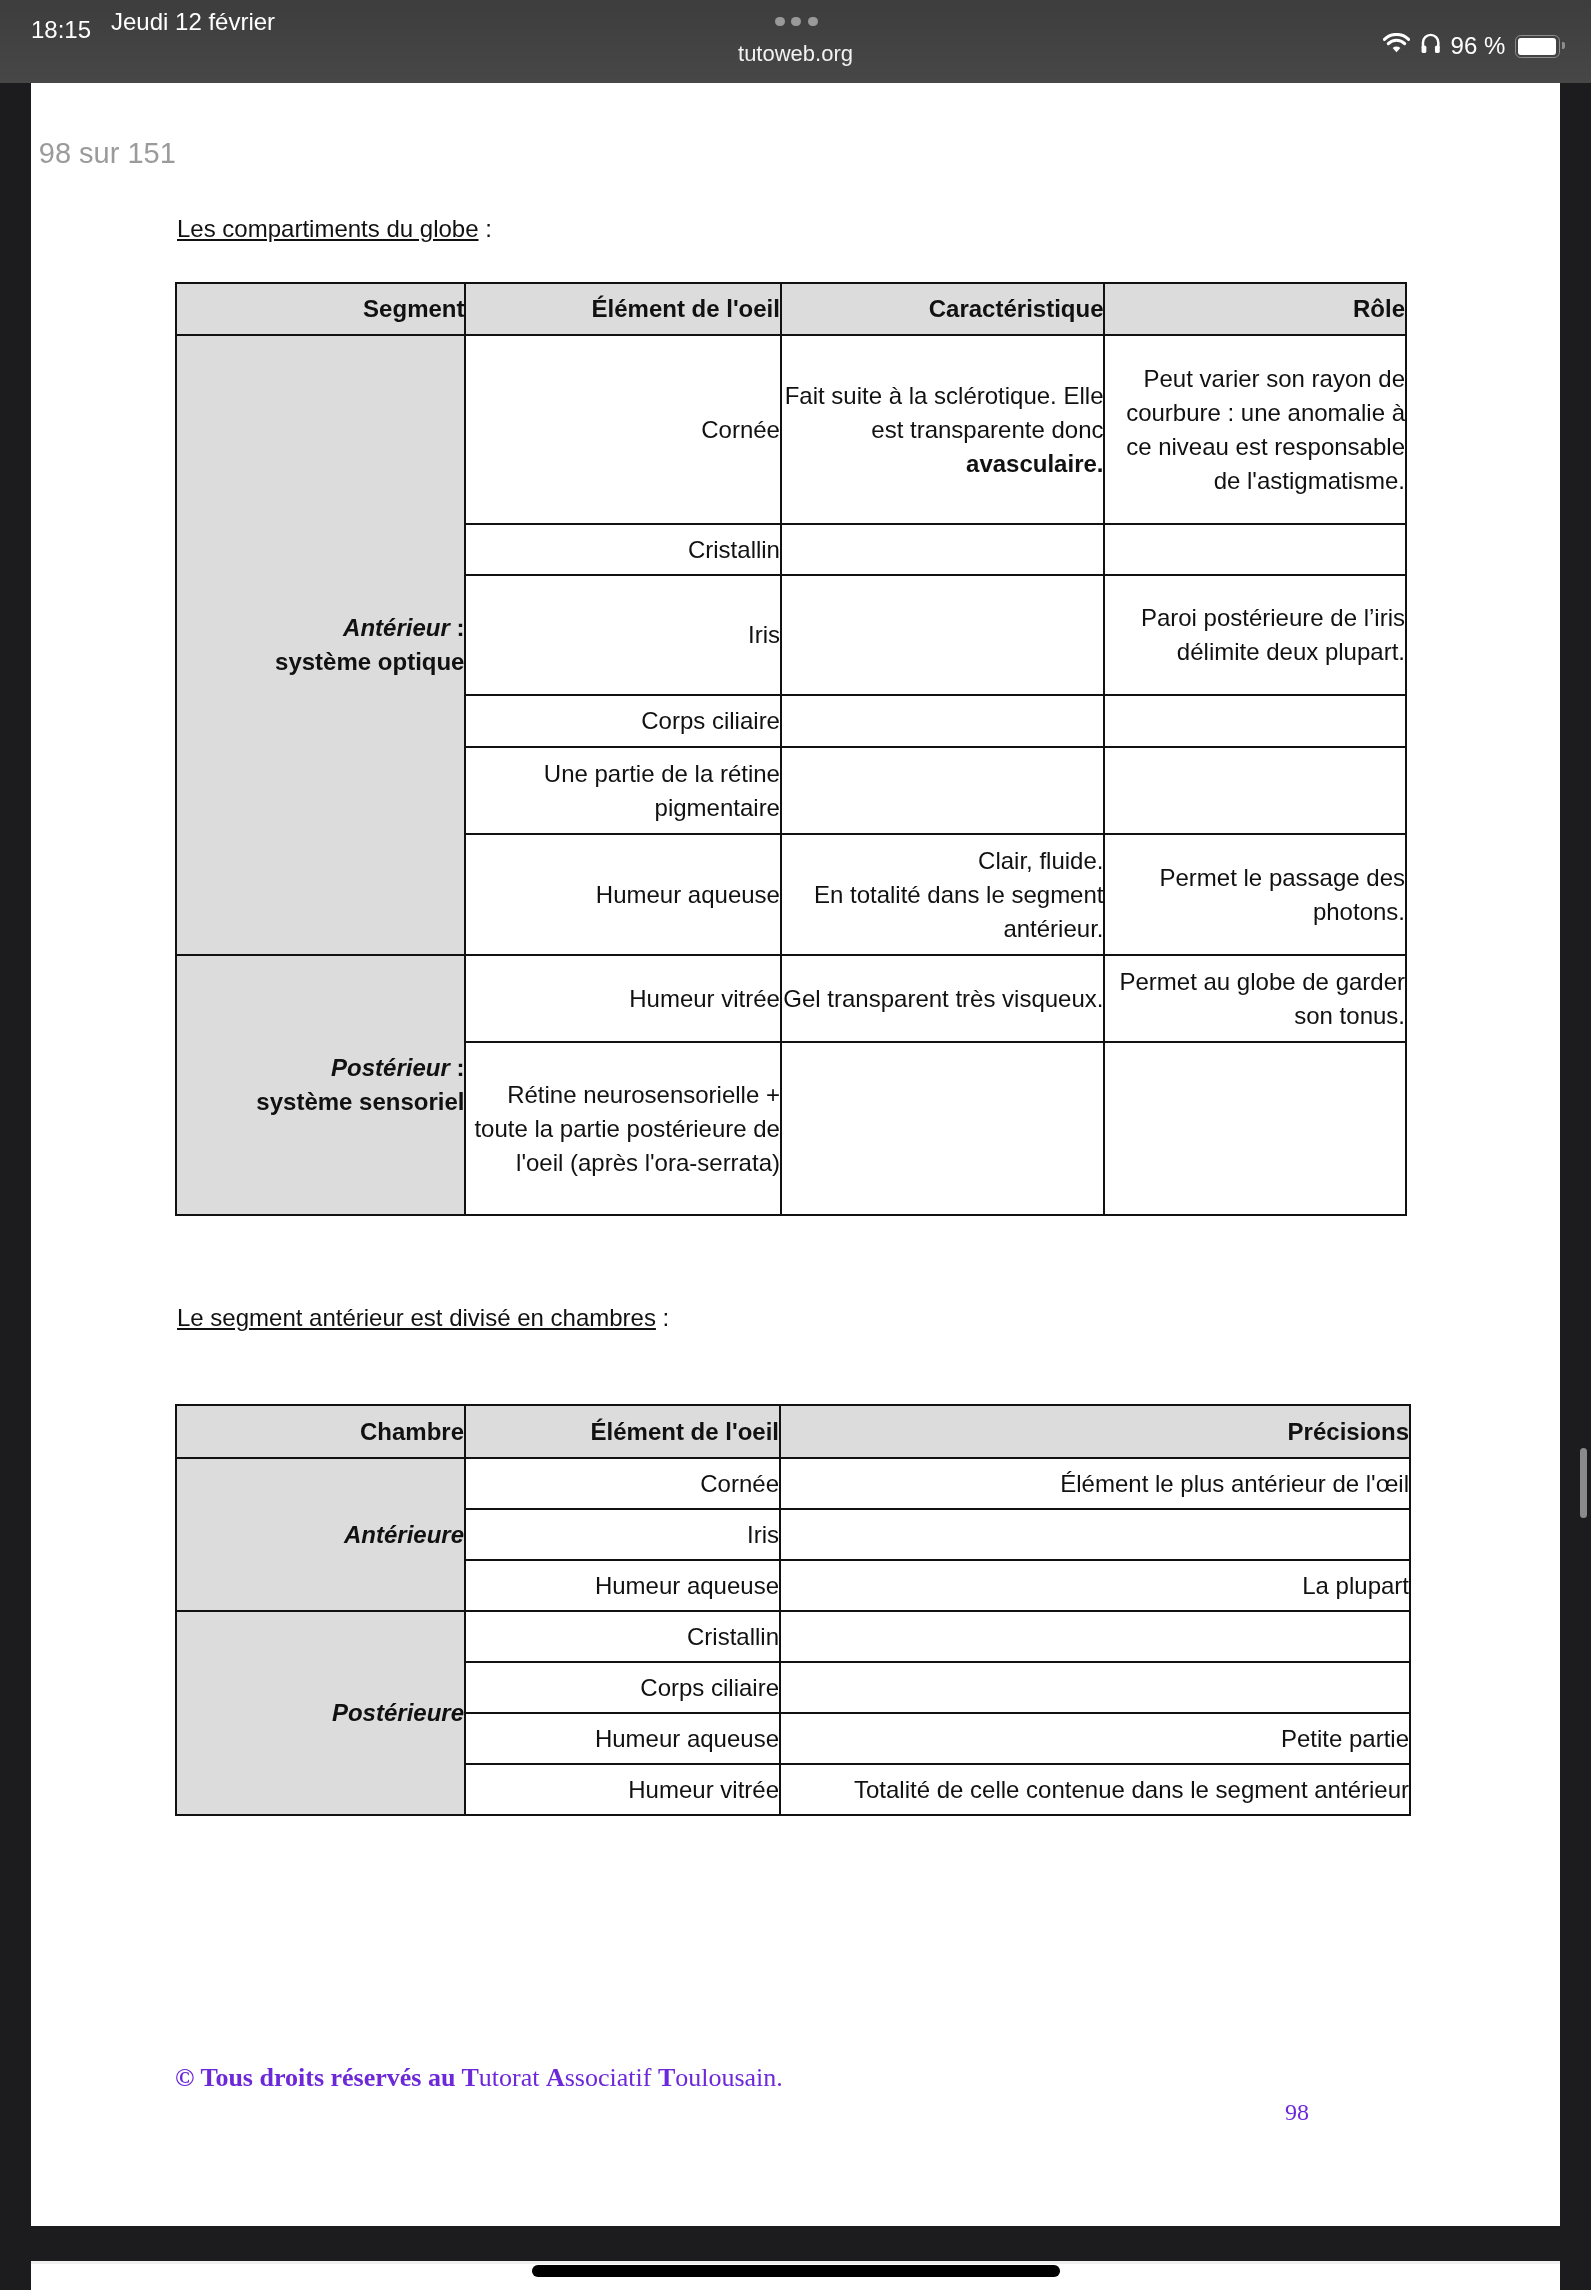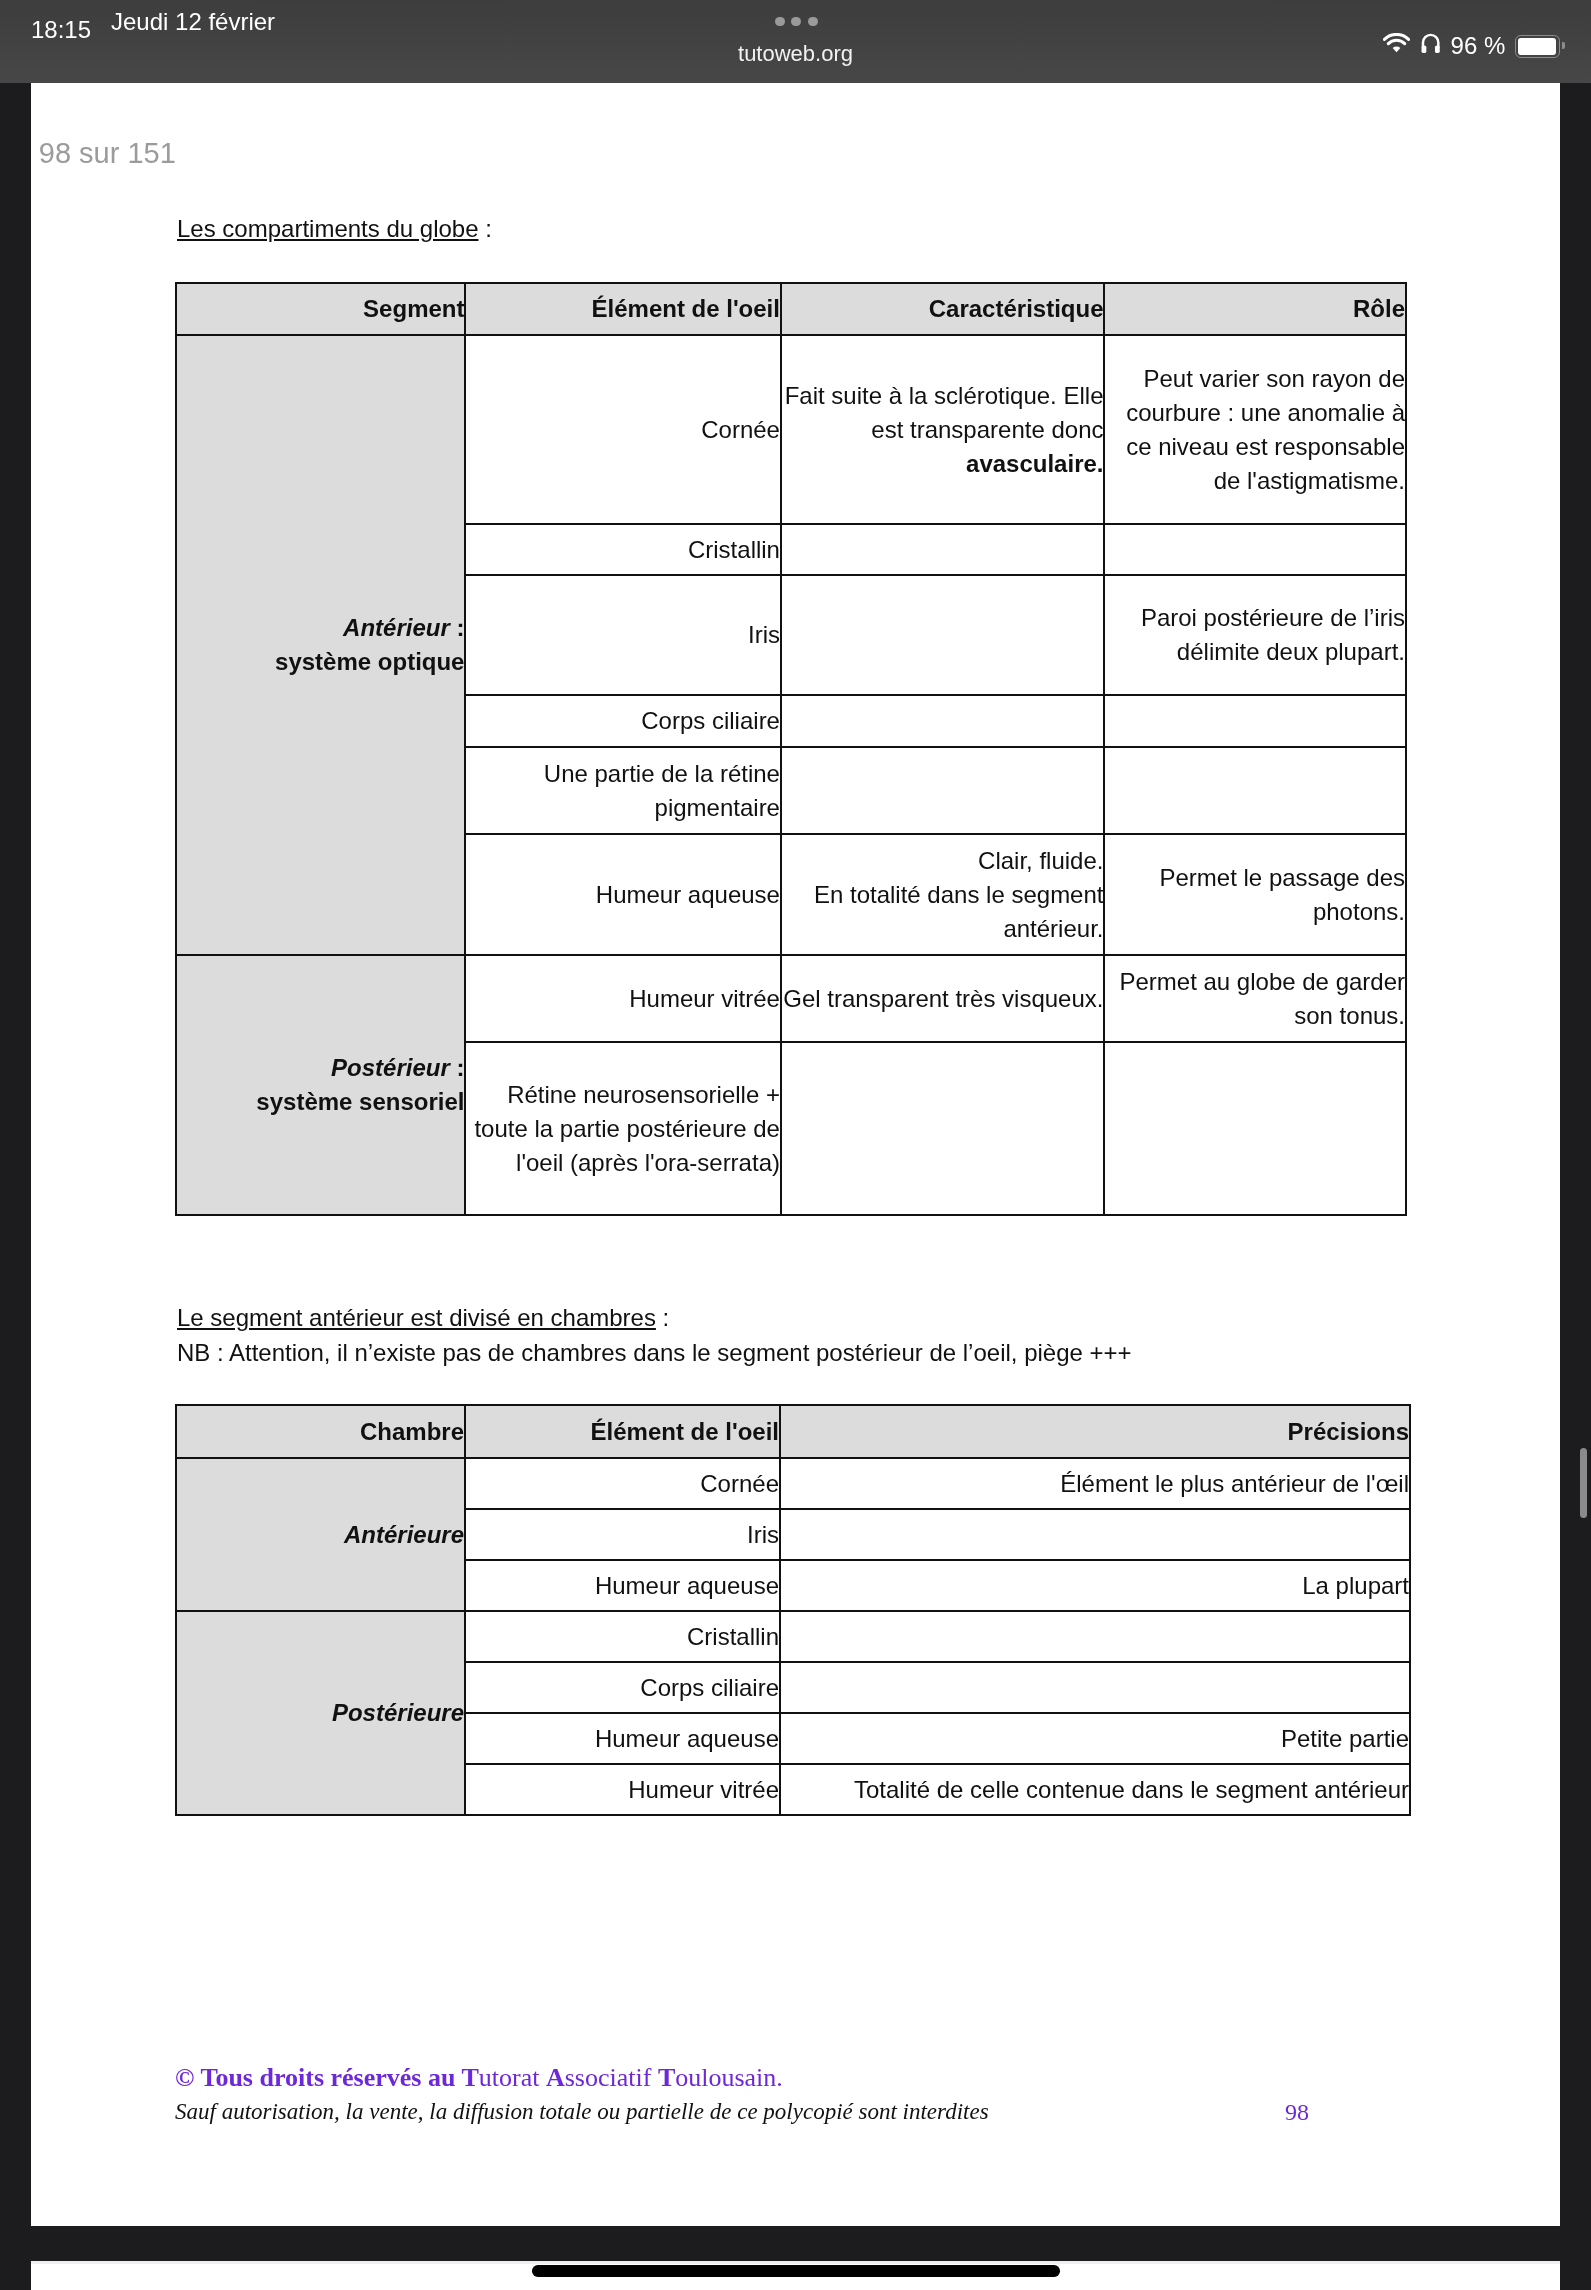--- a/index.html
+++ b/index.html
@@ -149,21 +149,20 @@
       <tr style="height:173px">
         <td>Rétine neurosensorielle + toute la partie postérieure de l'oeil (après l'ora-serrata)</td>
         <td></td>
         <td></td>
       </tr>
     </tbody>
   </table>
 
 
   <div class="note2"><span class="u">Le segment antérieur est divisé en chambres</span><span> :</span></div>
-  <div class="note3">NB : Attention, il n’existe pas de chambres dans le segment postérieur de l’oeil, piège +++</div>
 
   <table class="t" id="t2">
     <colgroup>
         <col style="width:289px">
         <col style="width:315px">
         <col style="width:630px">
       </colgroup>
     <thead>
       <tr style="height:53px">
         <th>Chambre</th>
@@ -201,20 +200,19 @@
       <tr style="height:51px">
         <td>Humeur vitrée</td>
         <td>Totalité de celle contenue dans le segment antérieur</td>
       </tr>
     </tbody>
   </table>
 
   <div class="footer1">
     <b>© Tous droits réservés au </b><b>T</b><span>utorat </span><b>A</b><span>ssociatif </span><b>T</b><span>oulousain.</span>
   </div>
-  <div class="footer2">Sauf autorisation, la vente, la diffusion totale ou partielle de ce polycopié sont interdites</div>
   <div class="footer-page">98</div>
 </div>
 
 <div class="page-next"></div>
 <div class="scroll-ind"></div>
 <div class="home-ind"></div>
 
 
 </body></html>

